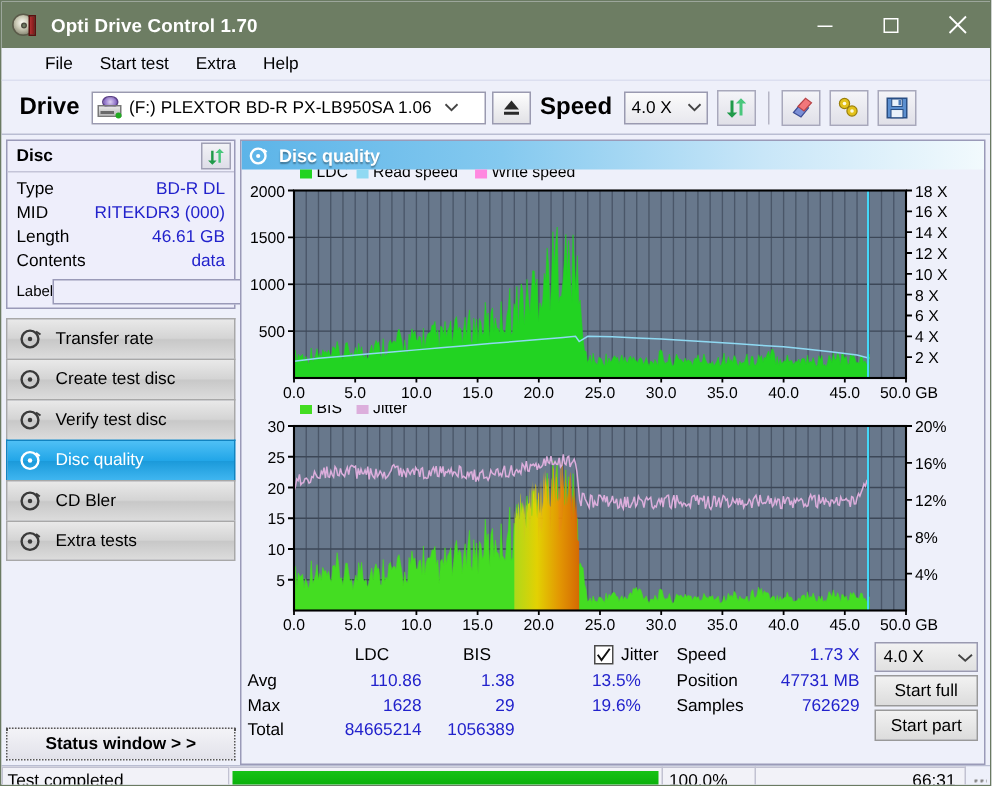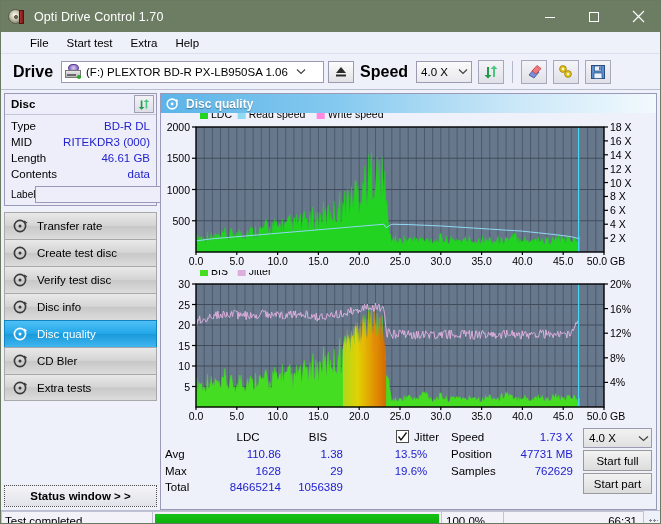--- a/index.html
+++ b/index.html
@@ -18,20 +18,21 @@
     border: 1px solid #6a7a62;
     overflow: hidden;
   }
 
   
   #titlebar {
     height: 31px;
     background: #6d7d63;
     display: flex; align-items: center;
     position: relative;
+    font-weight: bold;
   }
   #title-icon {
     width: 18px; height: 18px;
     margin-left: 7px; margin-right: 8px;
     position: relative;
     flex: 0 0 auto;
   }
   #title-icon .disc {
     position: absolute; left: 0; top: 1px;
     width: 15px; height: 15px; border-radius: 50%;
@@ -519,30 +520,20 @@
         </div>
         <div class="nav-btn">
           <span class="nav-icon">
             <svg width="16" height="16" viewBox="0 0 16 16">
                 <circle cx="7" cy="8" r="5.6" fill="none" stroke="#3a3a3a" stroke-width="1.6"></circle>
                 <circle cx="7" cy="8" r="1.5" fill="#3a3a3a"></circle>
                 <path d="M11 3 L14 5" stroke="#3a3a3a" stroke-width="1.4"></path>
               </svg>
           </span>
           <span class="nav-label">Verify test disc</span>
-        </div>
-        <div class="nav-btn">
-          <span class="nav-icon">
-            <svg width="16" height="16" viewBox="0 0 16 16">
-                <circle cx="7" cy="8" r="5.6" fill="none" stroke="#3a3a3a" stroke-width="1.6"></circle>
-                <circle cx="7" cy="8" r="1.5" fill="#3a3a3a"></circle>
-                <path d="M11 3 L13.5 5" stroke="#3a3a3a" stroke-width="1.4"></path>
-              </svg>
-          </span>
-          <span class="nav-label">Disc info</span>
         </div>
         <div class="nav-btn active">
           <span class="nav-icon">
             <svg width="16" height="16" viewBox="0 0 16 16">
                 <circle cx="7" cy="8" r="5.6" fill="none" stroke="#ffffff" stroke-width="1.6"></circle>
                 <circle cx="7" cy="8" r="1.5" fill="#ffffff"></circle>
                 <path d="M11 3 L13.5 5" stroke="#ffffff" stroke-width="1.4"></path>
               </svg>
           </span>
           <span class="nav-label">Disc quality</span>

